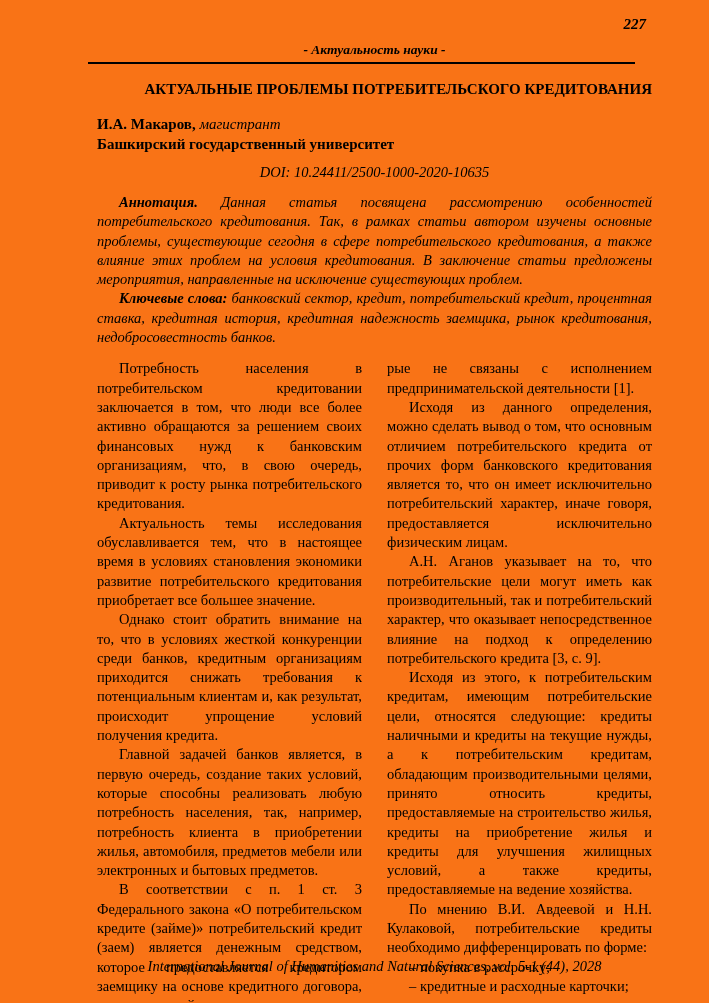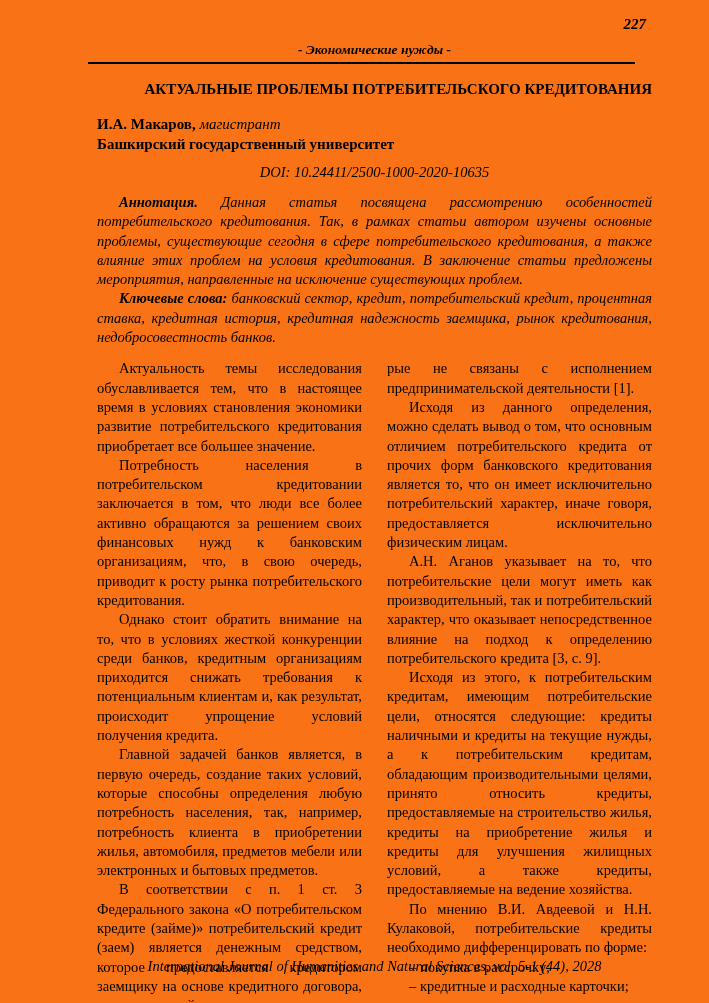--- a/index.html
+++ b/index.html
@@ -88,42 +88,42 @@
 <body>
 
 <div class="page">
 
   <div class="page-number">227</div>
 
   <div class="head-rule"></div>
 
   <div class="content">
 
-    <div class="running-head">- Экономические нужды -</div>
+    <div class="running-head">- Актуальность науки -</div>
 
     <h1 class="title">АКТУАЛЬНЫЕ ПРОБЛЕМЫ ПОТРЕБИТЕЛЬСКОГО КРЕДИТОВАНИЯ</h1>
 
     <div class="author-block">
       <p><span class="b">И.А. Макаров,</span><span class="i"> магистрант</span></p>
       <p class="b">Башкирский государственный университет</p>
     </div>
 
     <p class="doi">DOI: 10.24411/2500-1000-2020-10635</p>
 
     <p class="par ind abstract"><span class="bi">Аннотация.</span><span> Данная статья посвящена рассмотрению особенностей потребительского кредитования. Так, в рамках статьи автором изучены основные проблемы, существующие сегодня в сфере потребительского кредитования, а также влияние этих проблем на условия кредитования. В заключение статьи предложены мероприятия, направленные на исключение существующих проблем.</span></p>
 
     <p class="par ind keywords"><span class="bi">Ключевые слова:</span><span> банковский сектор, кредит, потребительский кредит, процентная ставка, кредитная история, кредитная надежность заемщика, рынок кредитования, недобросовестность банков.</span></p>
 
     <div class="columns">
 
       <div class="col">
+        <p class="par ind">Потребность населения в потребительском кредитовании заключается в том, что люди все более активно обращаются за решением своих финансовых нужд к банковским организациям, что, в свою очередь, приводит к росту рынка потребительского кредитования.</p>
         <p class="par ind">Актуальность темы исследования обуславливается тем, что в настоящее время в условиях становления экономики развитие потребительского кредитования приобретает все большее значение.</p>
-        <p class="par ind">Потребность населения в потребительском кредитовании заключается в том, что люди все более активно обращаются за решением своих финансовых нужд к банковским организациям, что, в свою очередь, приводит к росту рынка потребительского кредитования.</p>
         <p class="par ind">Однако стоит обратить внимание на то, что в условиях жесткой конкуренции среди банков, кредитным организациям приходится снижать требования к потенциальным клиентам и, как результат, происходит упрощение условий получения кредита.</p>
-        <p class="par ind">Главной задачей банков является, в первую очередь, создание таких условий, которые способны определения любую потребность населения, так, например, потребность клиента в приобретении жилья, автомобиля, предметов мебели или электронных и бытовых предметов.</p>
+        <p class="par ind">Главной задачей банков является, в первую очередь, создание таких условий, которые способны реализовать любую потребность населения, так, например, потребность клиента в приобретении жилья, автомобиля, предметов мебели или электронных и бытовых предметов.</p>
         <p class="par ind">В соответствии с п. 1 ст. 3 Федерального закона «О потребительском кредите (займе)» потребительский кредит (заем) является денежным средством, которое предоставляется кредитором заемщику на основе кредитного договора, договора займа, в частности, с применением электронных средств платежа для целей, кото-</p>
       </div>
 
       <div class="col">
         <p class="par">рые не связаны с исполнением предпринимательской деятельности [1].</p>
         <p class="par ind">Исходя из данного определения, можно сделать вывод о том, что основным отличием потребительского кредита от прочих форм банковского кредитования является то, что он имеет исключительно потребительский характер, иначе говоря, предоставляется исключительно физическим лицам.</p>
         <p class="par ind">А.Н. Аганов указывает на то, что потребительские цели могут иметь как производительный, так и потребительский характер, что оказывает непосредственное влияние на подход к определению потребительского кредита [3, с. 9].</p>
         <p class="par ind">Исходя из этого, к потребительским кредитам, имеющим потребительские цели, относятся следующие: кредиты наличными и кредиты на текущие нужды, а к потребительским кредитам, обладающим производительными целями, принято относить кредиты, предоставляемые на строительство жилья, кредиты на приобретение жилья и кредиты для улучшения жилищных условий, а также кредиты, предоставляемые на ведение хозяйства.</p>
         <p class="par ind">По мнению В.И. Авдеевой и Н.Н. Кулаковой, потребительские кредиты необходимо дифференцировать по форме:</p>
         <p class="par ind">– покупка в рассрочку;</p>

